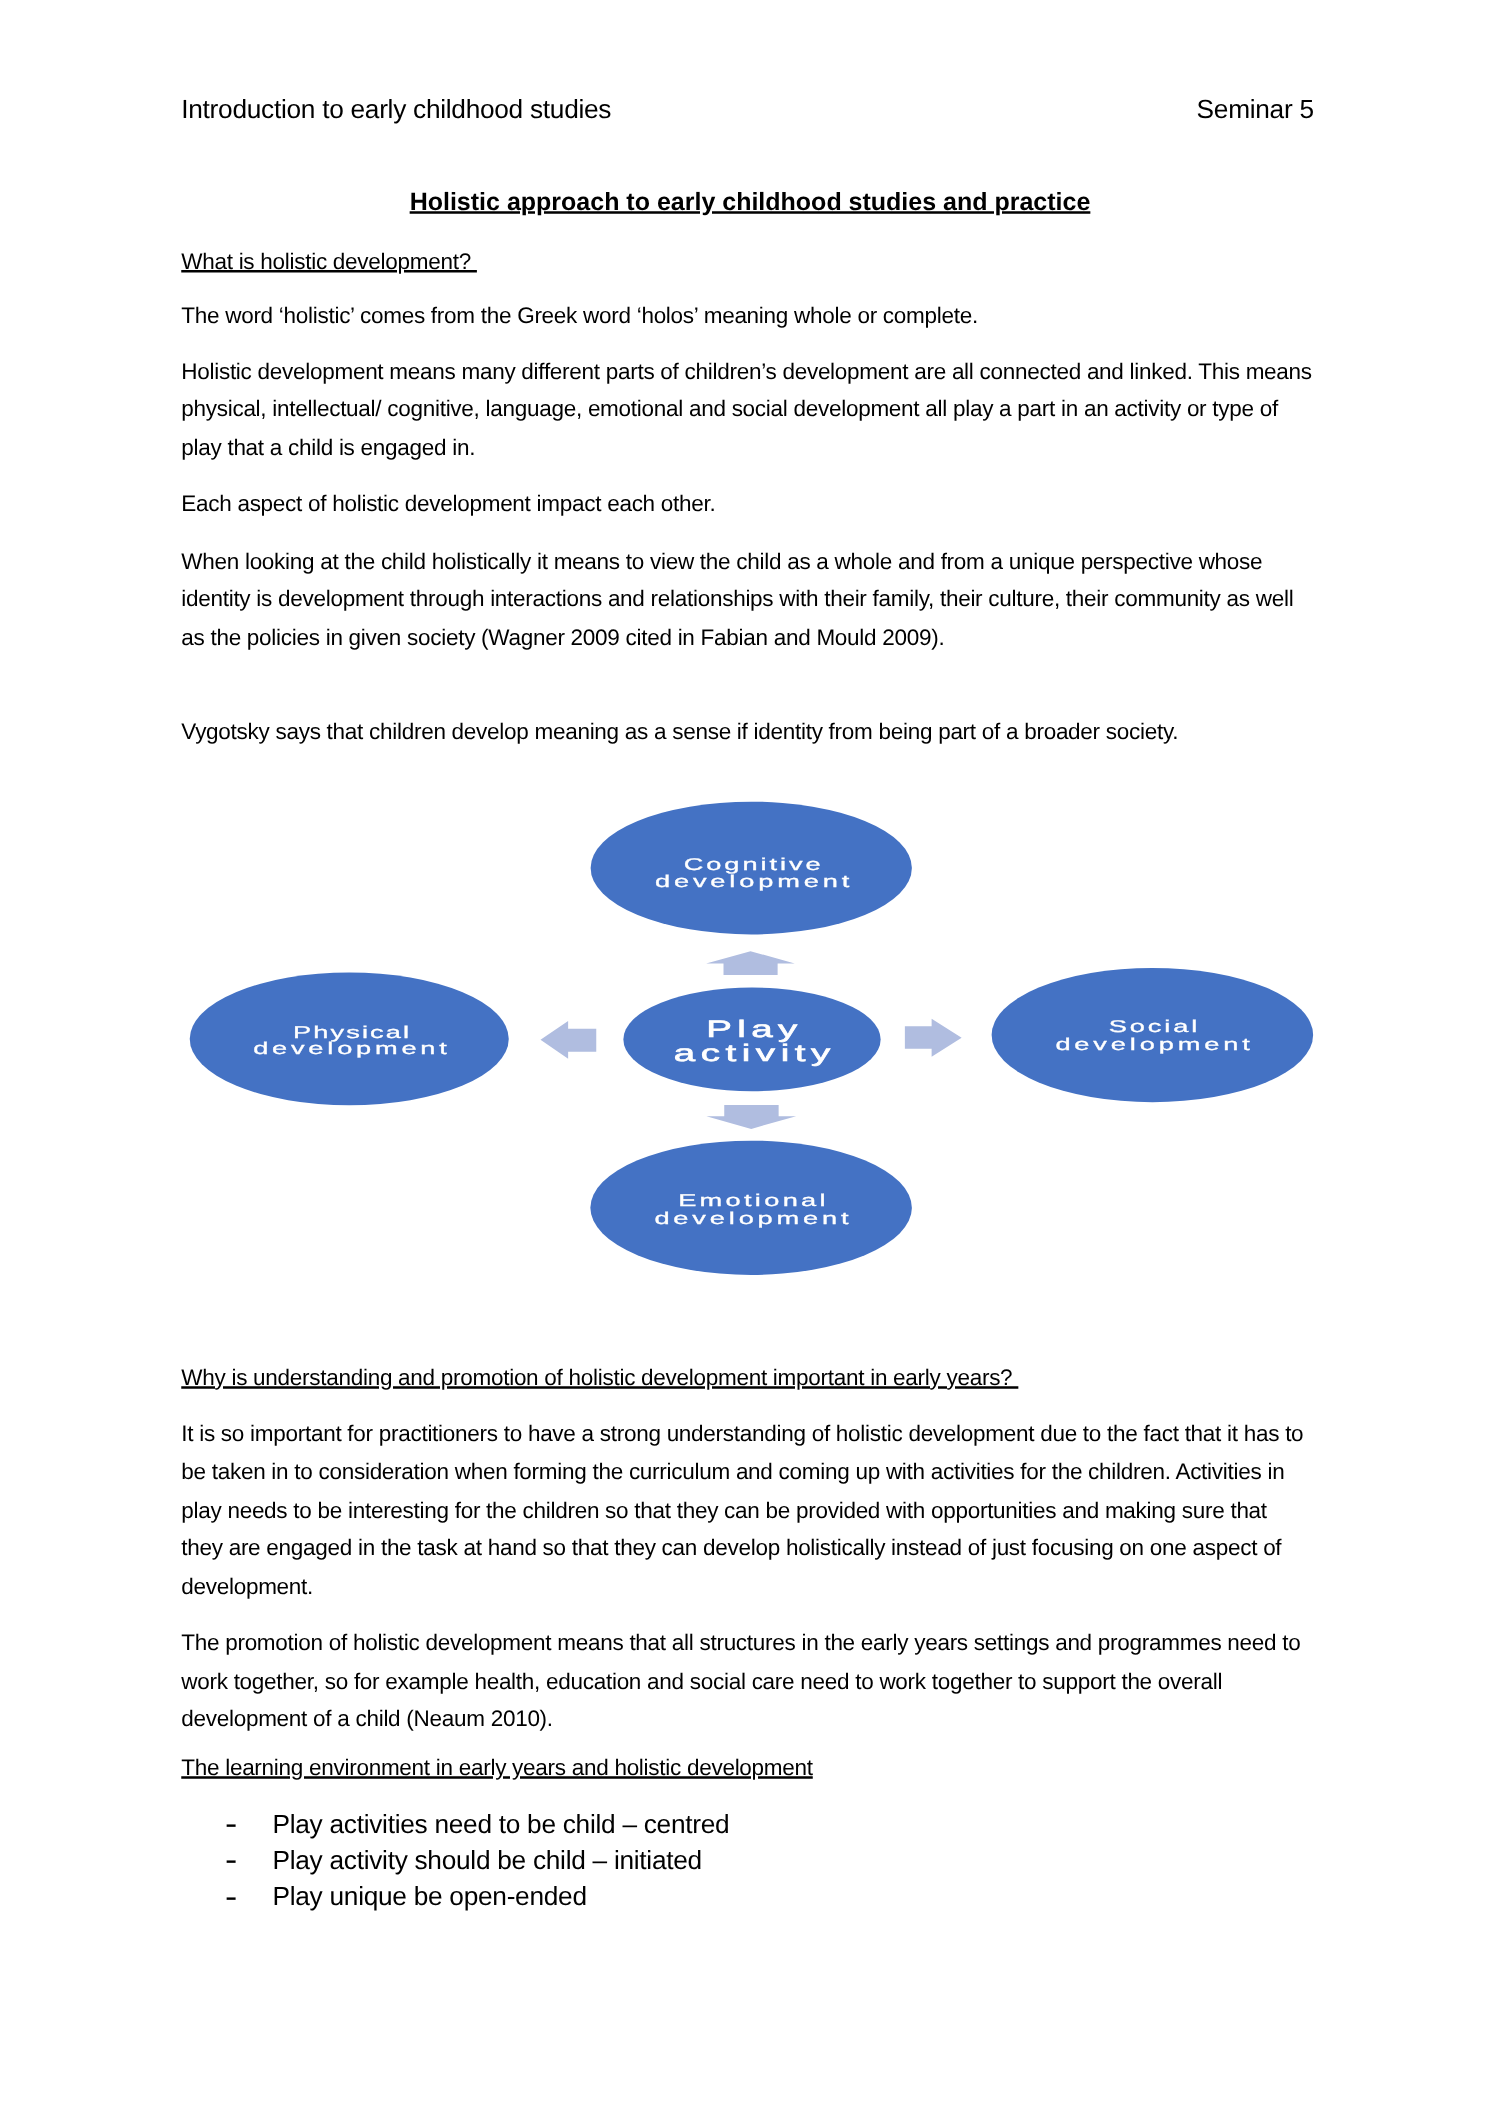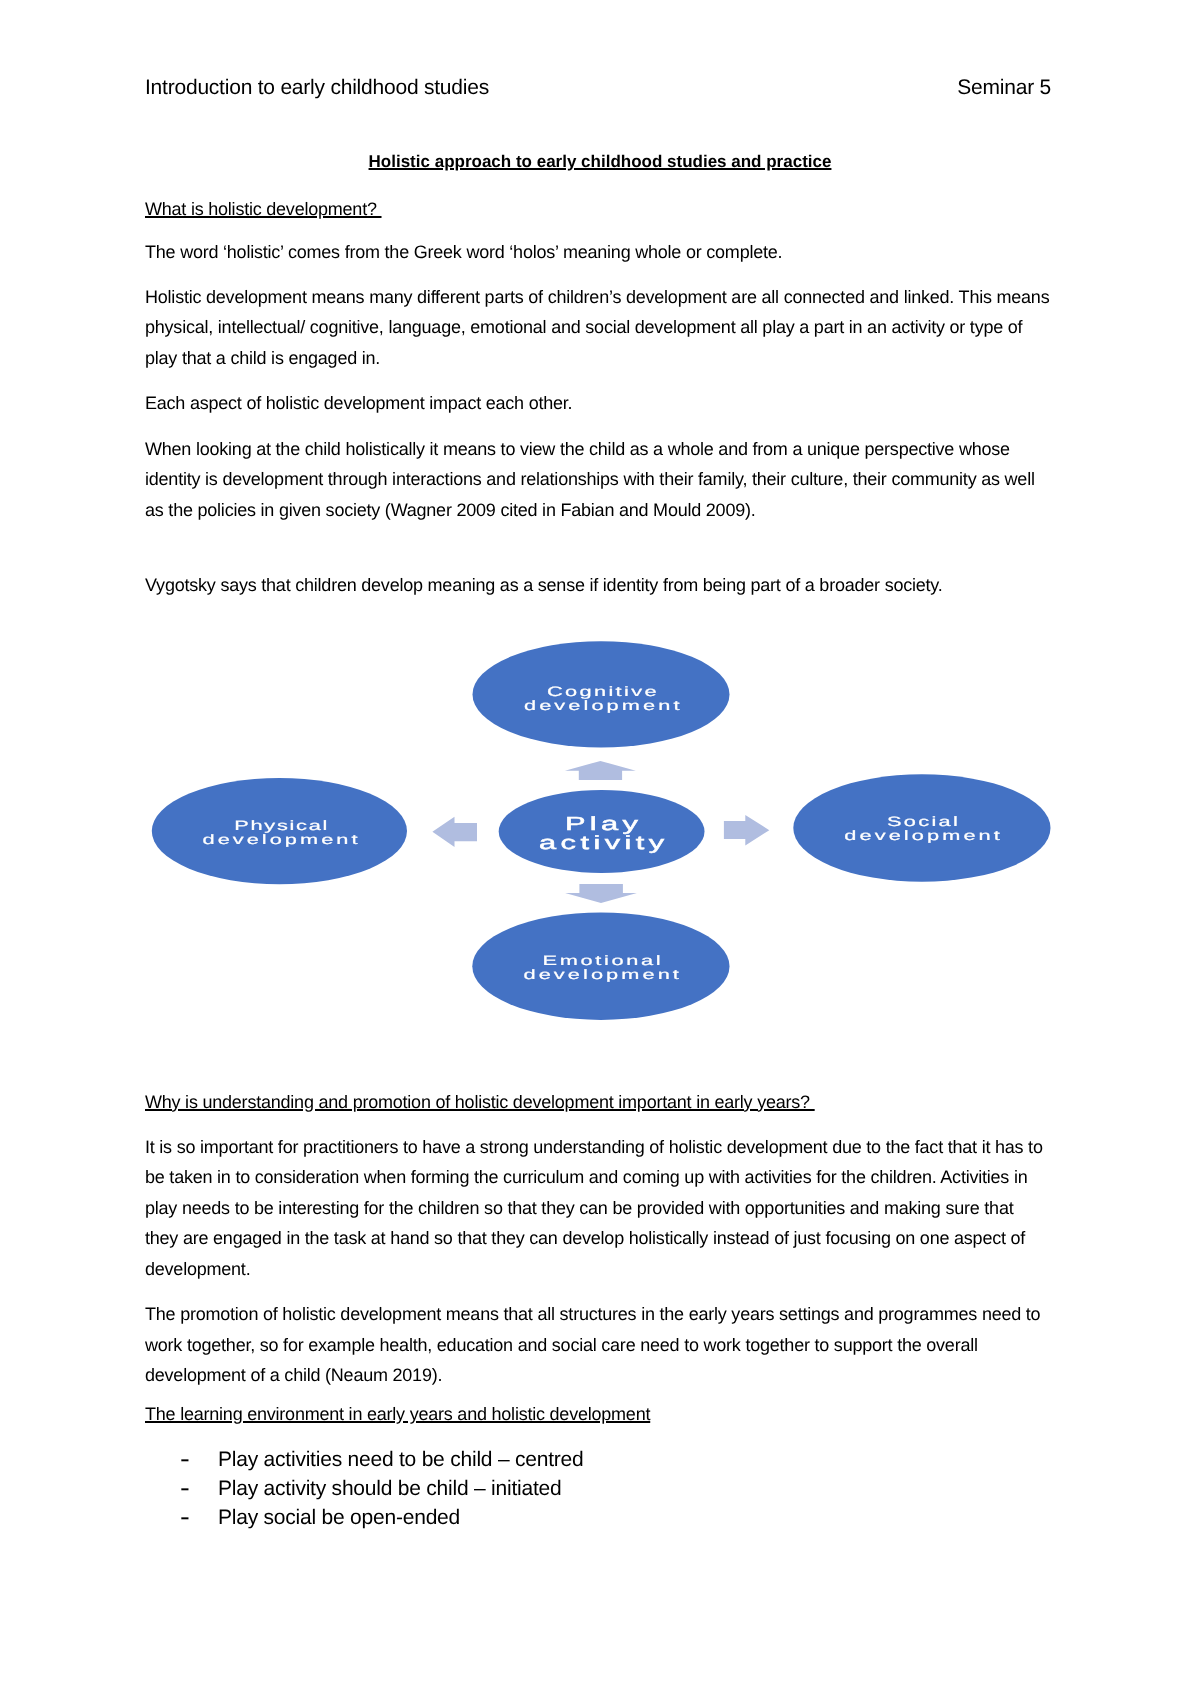--- a/index.html
+++ b/index.html
@@ -6,21 +6,21 @@
   html,body{margin:0;padding:0;background:#ffffff;}
   body{width:1200px;height:1698px;position:relative;overflow:hidden;
        font-family:"Liberation Sans", sans-serif;color:#000000;
        -webkit-font-smoothing:antialiased;text-rendering:geometricPrecision;}
   .page{position:absolute;left:0;top:0;width:1200px;height:1698px;background:#fff;}
 
   .tx{position:absolute;font-size:21px;letter-spacing:-0.22px;line-height:30.45px;gap:32px;}
   .col{left:145px;width:906px;}
 
   #hdr{top:72.5px;display:flex;justify-content:space-between;}
-  #title{top:147.3px;left:147px;width:906px;text-align:center;font-weight:bold;font-size:17px;letter-spacing:0;line-height:30.45px;}
+  #title{top:147.3px;left:147px;width:906px;text-align:center;font-weight:bold;font-size:20px;letter-spacing:0;line-height:30.45px;}
   #title u{text-decoration:underline;text-underline-offset:1.1px;text-decoration-thickness:2px;}
 
   .h{text-decoration:underline;text-underline-offset:1.1px;
      text-decoration-thickness:2px;display:inline;white-space:pre-wrap;}
 
   .p{position:absolute;left:145px;width:906px;font-size:18px;letter-spacing:-0.22px;line-height:30.45px;
      text-align:left;white-space:normal;}
 
   .bullets{position:absolute;left:145px;width:906px;font-size:21px;letter-spacing:-0.22px;line-height:29.3px;}
   .brow{display:flex;}
@@ -85,34 +85,34 @@
         <text class="nlabel clabel" id="t-cen2" x="0" y="0" transform="translate(539.00 218.75) scale(1.62 1)" style="font-size:19.0px;letter-spacing:2.746px">activity</text>
       </g>
     </svg>
   </div>
 
   <div class="p" style="top:1086.6px">
     <span class="h">Why is understanding and promotion of holistic development important in early years? </span>
   </div>
 
   <div class="p" style="top:1132.0px">It is so important for practitioners to have a strong understanding of holistic development due to the fact that it has to be taken in to consideration when forming the curriculum and coming up with activities for the children. Activities in play needs to be interesting for the children so that they can be provided with opportunities and making sure that they are engaged in the task at hand so that they can develop holistically instead of just focusing on one aspect of development.</div>
-  <div class="p" style="top:1299.3px">The promotion of holistic development means that all structures in the early years settings and programmes need to work together, so for example health, education and social care need to work together to support the overall development of a child (Neaum 2019).</div>
+  <div class="p" style="top:1299.3px">The promotion of holistic development means that all structures in the early years settings and programmes need to work together, so for example health, education and social care need to work together to support the overall development of a child (Neaum 2010).</div>
 
   <div class="p" style="top:1399.2px">
     <span class="h">The learning environment in early years and holistic development</span>
   </div>
 
   <div class="bullets" style="top:1444.8px">
     <div class="brow">
       <span class="bdash"><span>-</span></span>
       <span>Play activities need to be child – centred</span>
     </div>
     <div class="brow">
       <span class="bdash"><span>-</span></span>
       <span>Play activity should be child – initiated</span>
     </div>
     <div class="brow">
       <span class="bdash"><span>-</span></span>
-      <span>Play social be open-ended</span>
+      <span>Play unique be open-ended</span>
     </div>
   </div>
 
 </div>
 
 </body></html>

